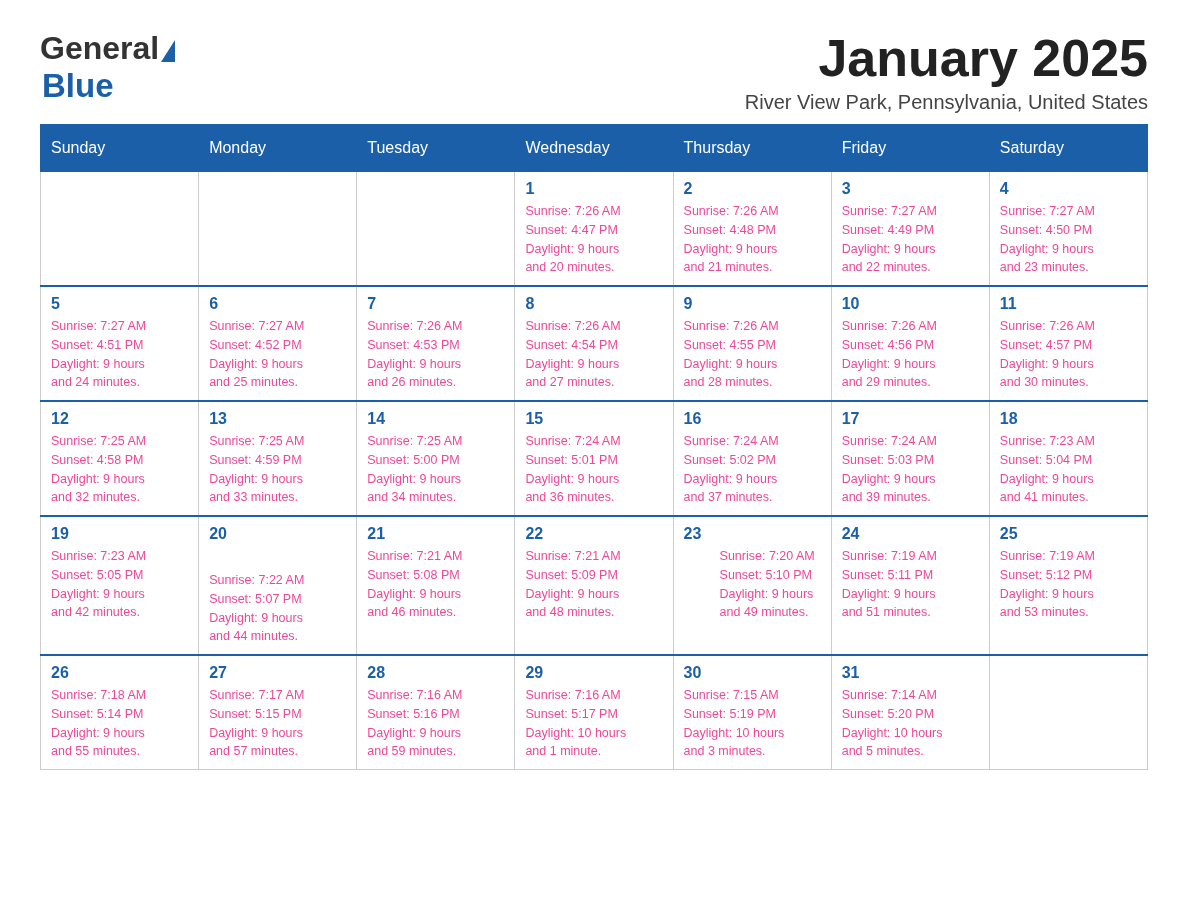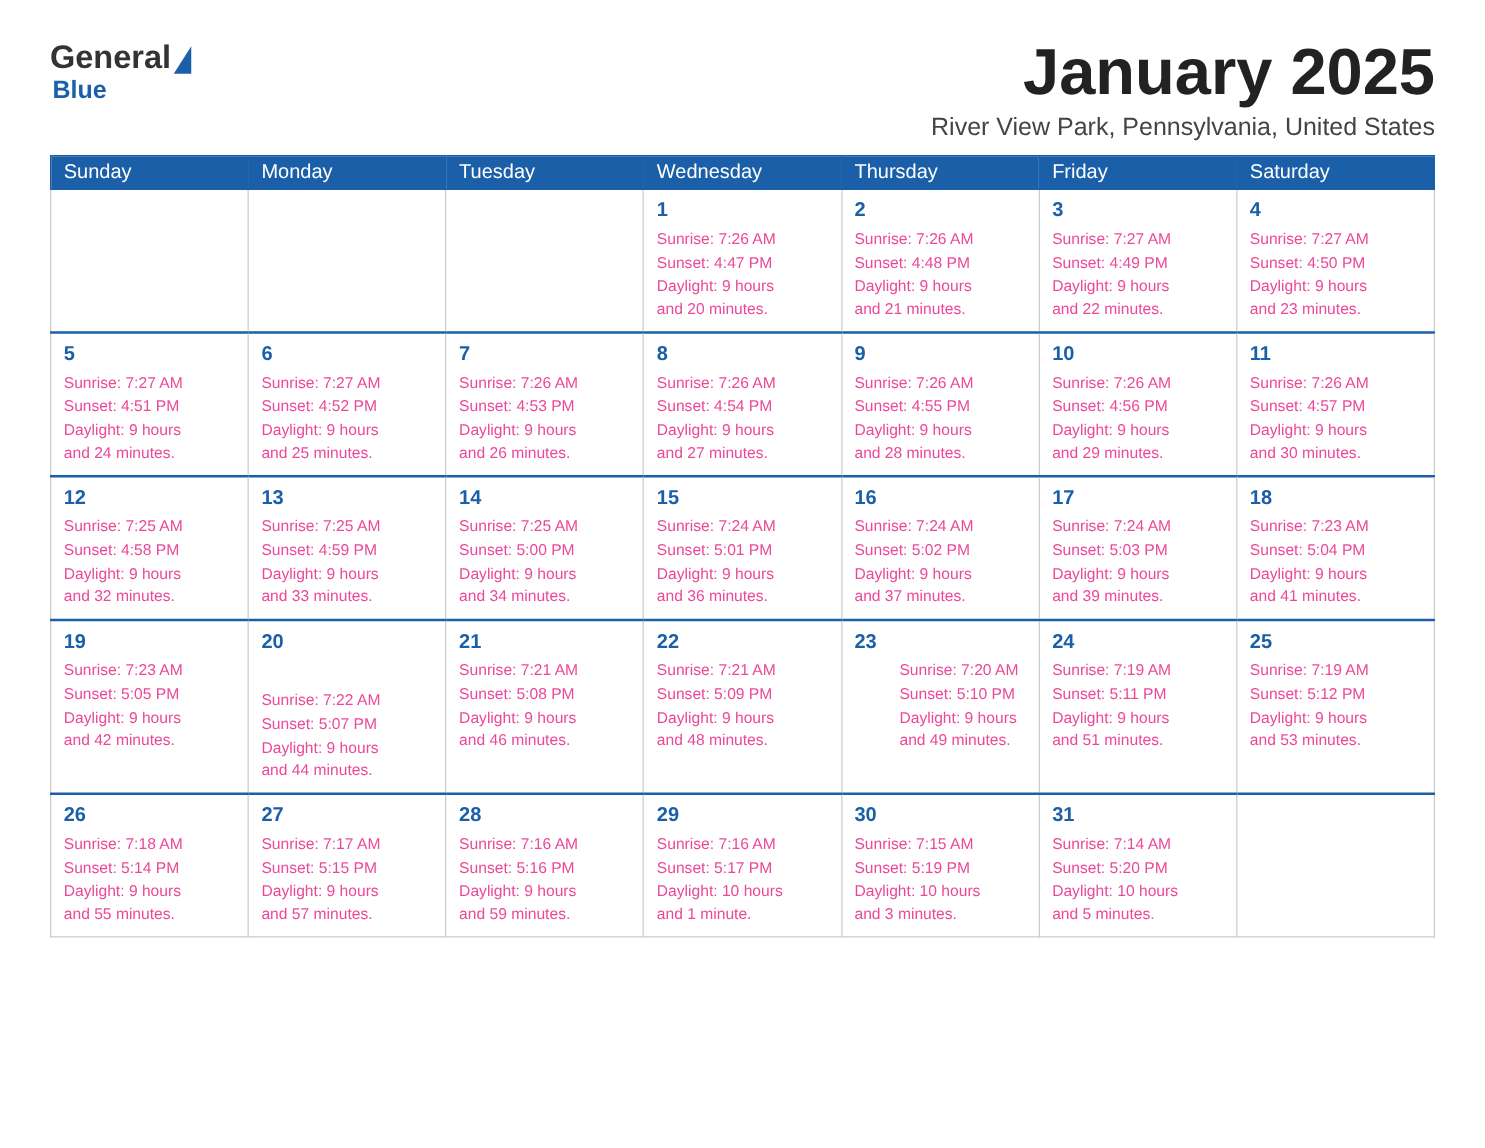--- a/index.html
+++ b/index.html
@@ -10,21 +10,21 @@
       width: 1188px;
       min-height: 918px;
     }
     .header {
       display: flex;
       justify-content: space-between;
       align-items: flex-start;
       margin-bottom: 10px;
     }
     .logo-text-general {
-      font-size: 26px;
+      font-size: 32px;
       font-weight: bold;
       color: #333;
     }
     .logo-triangle {
       width: 0;
       height: 0;
       border-left: 14px solid transparent;
       border-right: 0px solid transparent;
       border-bottom: 22px solid #1a5fa8;
       margin-left: 2px;
@@ -32,21 +32,21 @@
     }
     .logo-container {
       display: flex;
       flex-direction: column;
     }
     .logo-line1 {
       display: flex;
       align-items: center;
     }
     .logo-line2 {
-      font-size: 20px;
+      font-size: 33px;
       font-weight: bold;
       color: #1a5fa8;
       margin-left: 2px;
     }
     .title-section {
       text-align: right;
       margin-left: 23px;
     }
     .month-title {
       font-size: 52px;
@@ -62,21 +62,21 @@
     .calendar {
       width: 100%;
       border-collapse: collapse;
       margin-top: 10px;
     }
     .calendar thead tr th {
       background-color: #1a5fa8;
       color: #fff;
       font-size: 16px;
       font-weight: normal;
-      padding: 4px 10px;
+      padding: 14px 10px;
       text-align: left;
       border: 1px solid #1a5fa8;
     }
     .calendar tbody tr td {
       vertical-align: top;
       padding: 8px 10px;
       border: 1px solid #ccc;
       width: 14.28%;
       font-size: 13px;
       color: #333;

